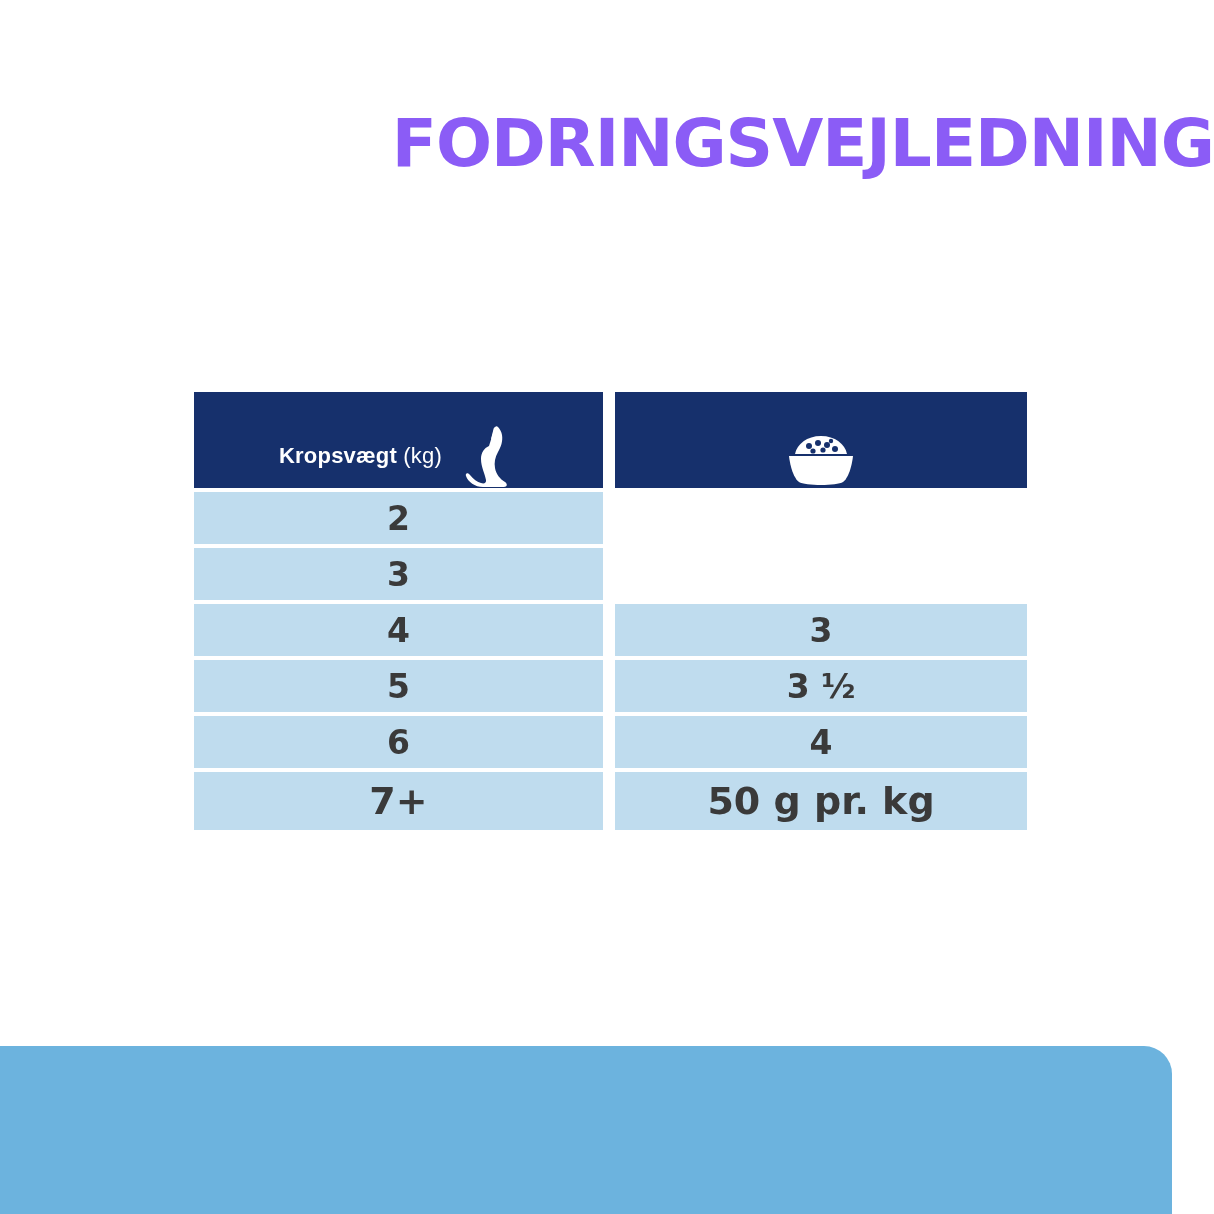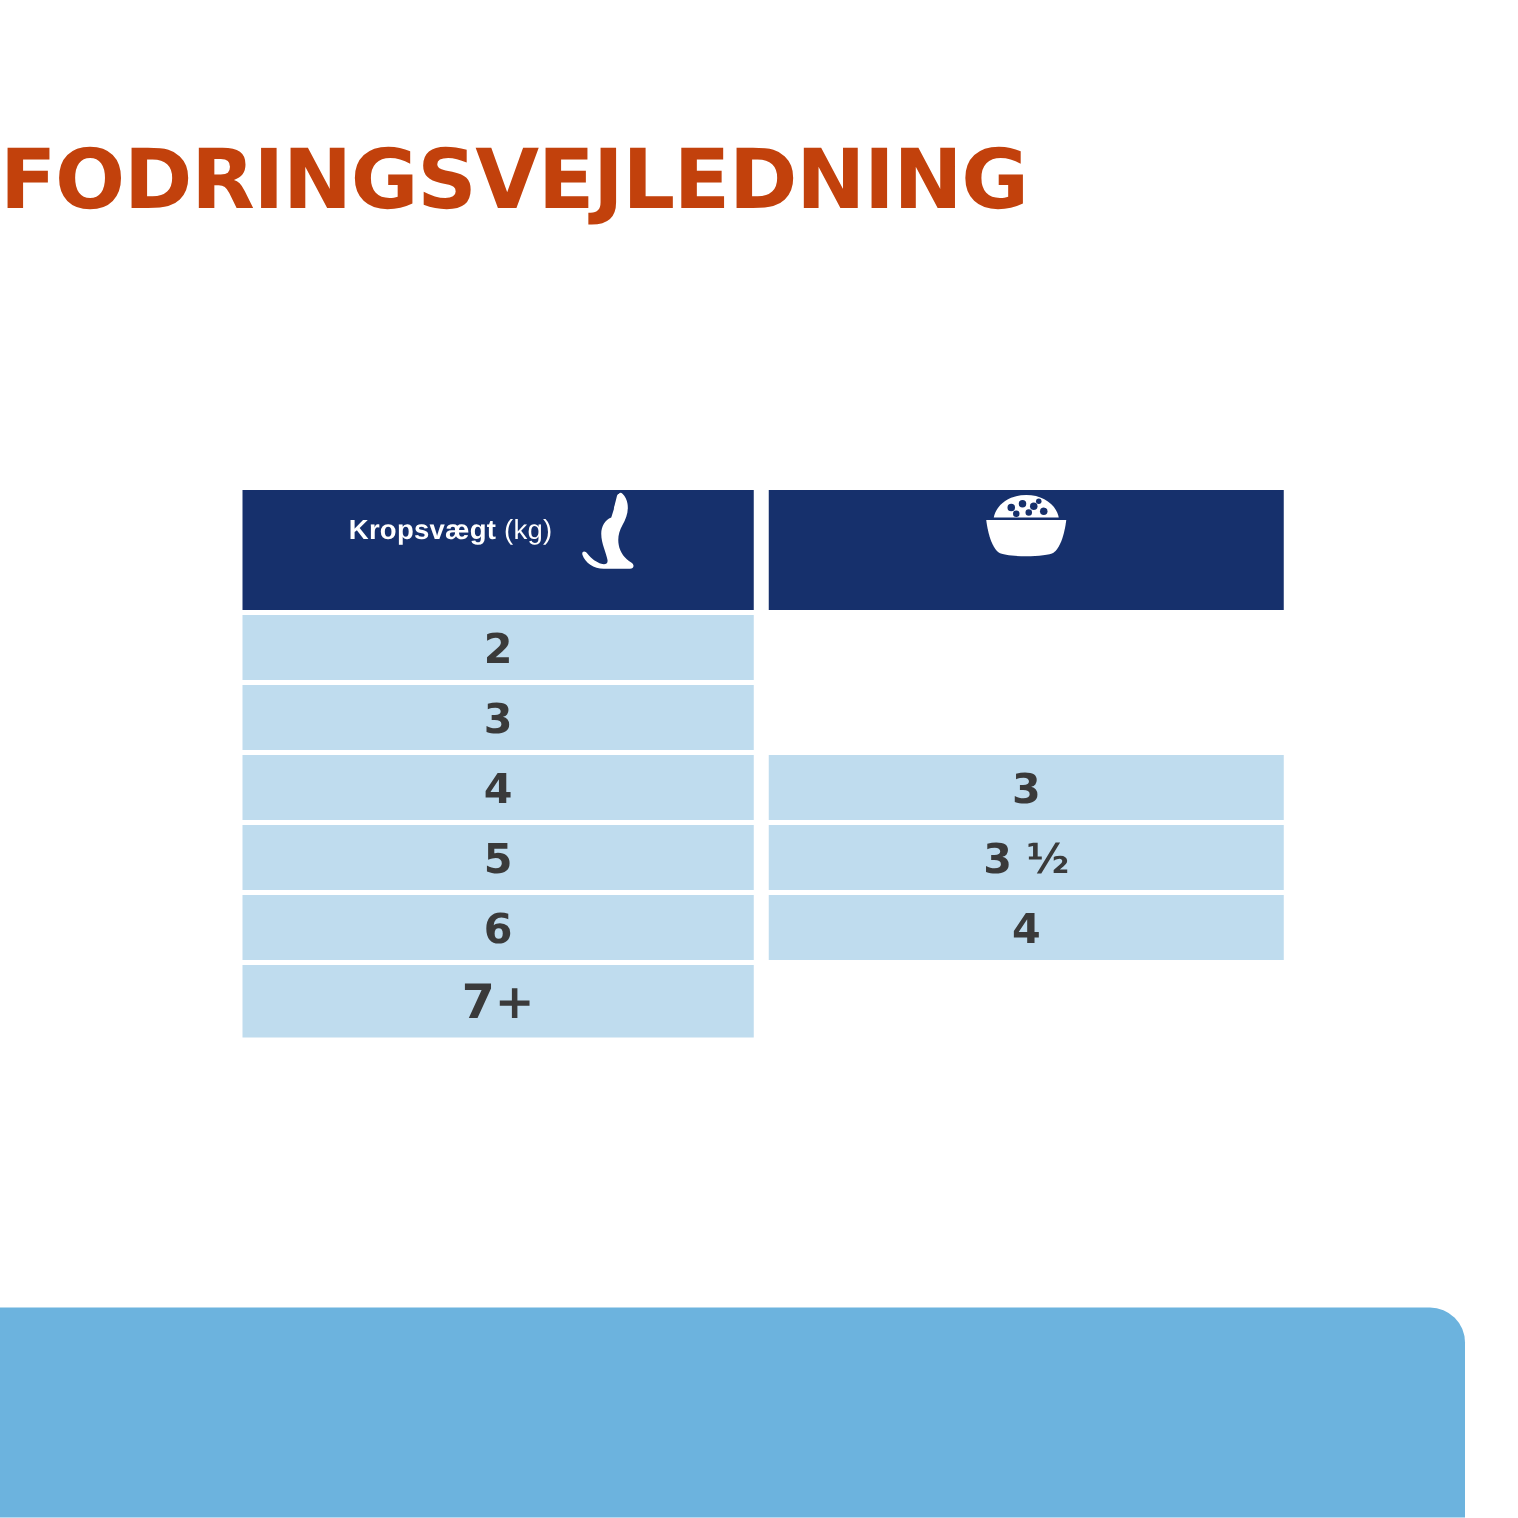--- a/index.html
+++ b/index.html
@@ -18,26 +18,26 @@
     position: relative;
     width: 1214px;
     height: 1214px;
     background: #ffffff;
   }
   .title {
     position: absolute;
     left: 0;
     right: 0;
     top: 104px;
-    text-align: left;
+    text-align: right;
     font-size: 66px;
     line-height: 80px;
     font-weight: bold;
     letter-spacing: -1px;
-    color: #c2410c;
+    color: #8b5cf6;
     font-family: "DejaVu Sans", sans-serif;
     text-transform: uppercase;
   }
   .table-wrap {
     position: absolute;
     left: 194px;
     top: 392px;
     width: 833px;
   }
   .table-row {
@@ -51,21 +51,21 @@
   .col-left {
     width: 409px;
   }
   .col-right {
     width: 412px;
   }
   .header-row .cell {
     background: #16306c;
     height: 96px;
     display: flex;
-    align-items: flex-start;
+    align-items: flex-end;
     justify-content: center;
     color: #ffffff;
   }
   .header-inner {
     display: flex;
     align-items: center;
     gap: 18px;
   }
   .header-text {
     font-size: 22px;
@@ -168,19 +168,20 @@
       <div class="cell col-right">3 ½</div>
     </div>
 
     <div class="table-row data-row">
       <div class="cell col-left">6</div>
       <div class="cell col-right">4</div>
     </div>
 
     <div class="table-row data-row last">
       <div class="cell col-left">7+</div>
+      <div class="cell col-right">50 g pr. kg</div>
     </div>
 
   </div>
 
   <div class="bottom-band"></div>
 
 </div>
 
 </body></html>

